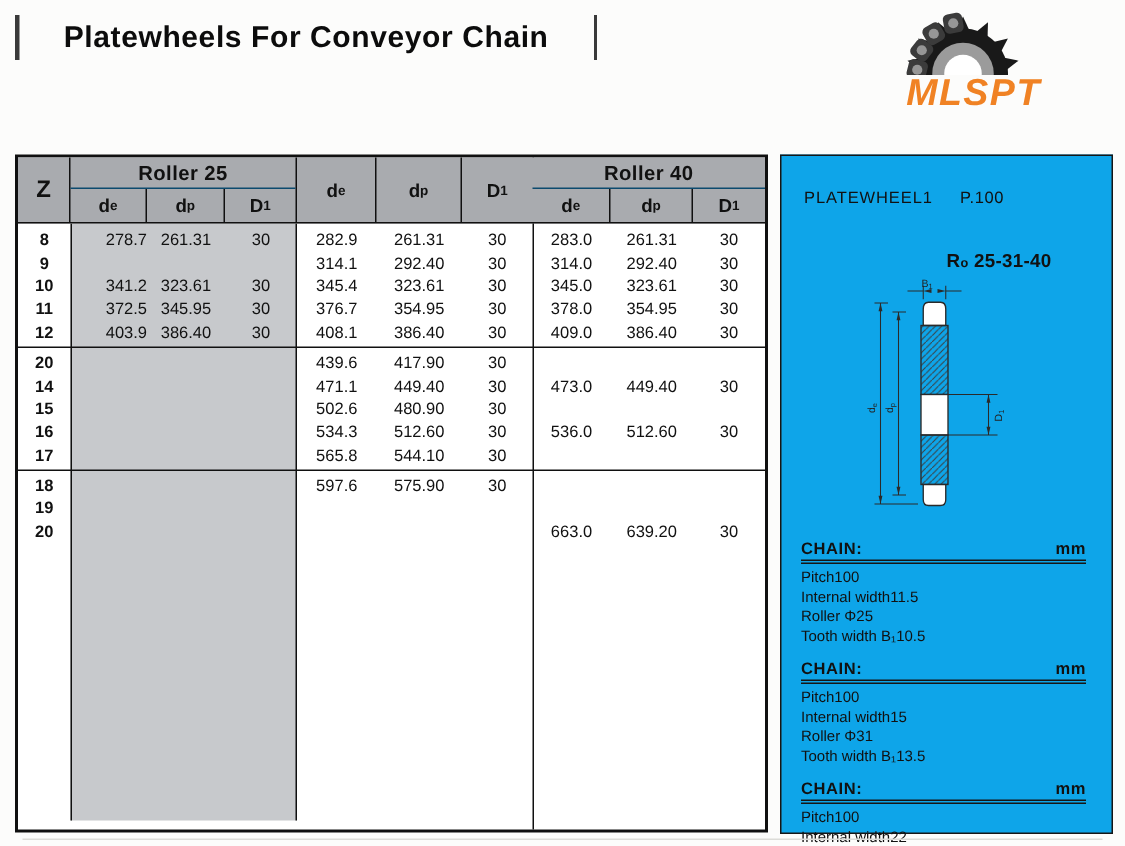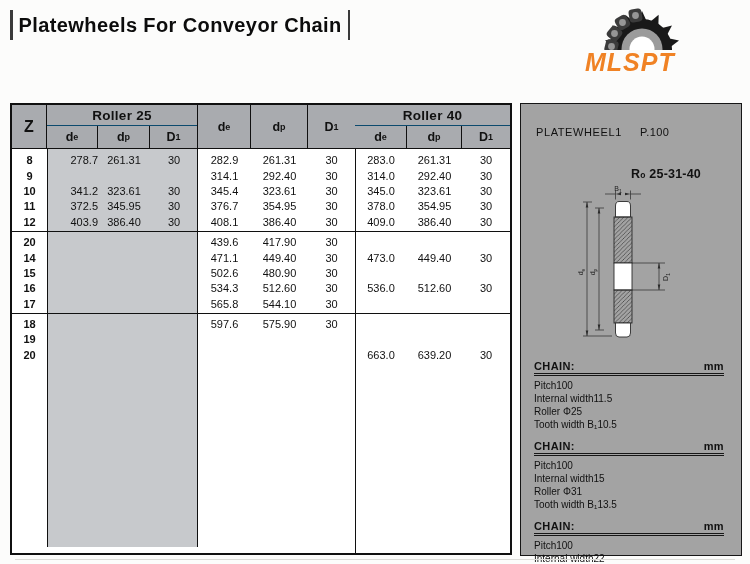--- a/index.html
+++ b/index.html
@@ -6,29 +6,29 @@
   html,body { width:750px; height:564px; }
   body {
     position:relative;
     background:#fcfcfb;
     font-family:"Liberation Sans", sans-serif;
     color:#111;
     overflow:hidden;
   }
 
   
-  .title-wrap { position:absolute; left:10px; top:10px; display:flex; align-items:center; gap:6px; }
+  .title-wrap { position:absolute; left:10px; top:10px; display:flex; align-items:center; gap:30px; }
   .title-bar { width:2.5px; height:30px; background:#3a3a3a; }
   .page-title { font-size:20px; font-weight:bold; letter-spacing:.4px; color:#0c0c0c; }
 
   
   .logo { position:absolute; left:585px; top:4px; width:140px; height:75px; }
   .logo svg { position:absolute; left:0; top:0; }
   .logo-text {
-    position:absolute; left:0px; top:44px; width:128px; 
+    position:absolute; left:0px; top:44px; width:128px; text-align:center;
     font-size:25px; font-weight:800; font-style:italic;
     color:#f08224; letter-spacing:1px;
   }
 
   
   .ptable {
     position:absolute; left:10px; top:103px; width:502px; height:452px;
     border:2px solid #101010; background:#fff;
   }
   .gray-col {
@@ -82,21 +82,21 @@
   .grp.g31 { width:157px; }
   .grp.g40 { flex:1; }
   .c { text-align:center; }
   .g25 .c:nth-child(1){ width:51px;text-align:right; } .g25 .c:nth-child(2){ width:52px; } .g25 .c:nth-child(3){ flex:1; }
   .g31 .c:nth-child(1){ width:53px; } .g31 .c:nth-child(2){ width:57px; } .g31 .c:nth-child(3){ flex:1; }
   .g40 .c:nth-child(1){ width:52px; } .g40 .c:nth-child(2){ width:55px; } .g40 .c:nth-child(3){ flex:1; }
 
   
   .panel {
     position:absolute; left:520px; top:103px; width:222px; height:453px;
-    border:1.5px solid #161616; background:#a3a3a3;
+    border:1.5px solid #161616; background:#0ea5e9;
   }
   .doc-row { position:absolute; left:15px; top:22px; right:12px; font-size:11px; letter-spacing:.6px; }
   .doc-ref { display:inline-block; }
   .page-ref { position:absolute; left:104px; top:0; letter-spacing:.4px; }
   .model-row { position:absolute; right:40px; top:63px; font-size:12.5px; font-weight:bold; letter-spacing:.2px; }
   .model-row .subscript { font-size:8.5px; }
   .drawing { position:absolute; left:50px; top:82px; }
 
   .chain-tables { position:absolute; left:13px; top:256px; right:17px; }
   .chain-table { margin-bottom:9px; }

